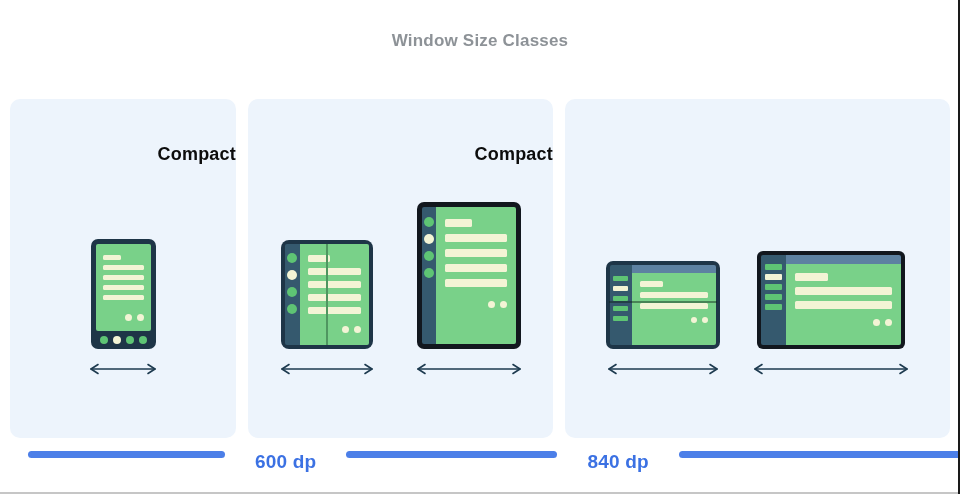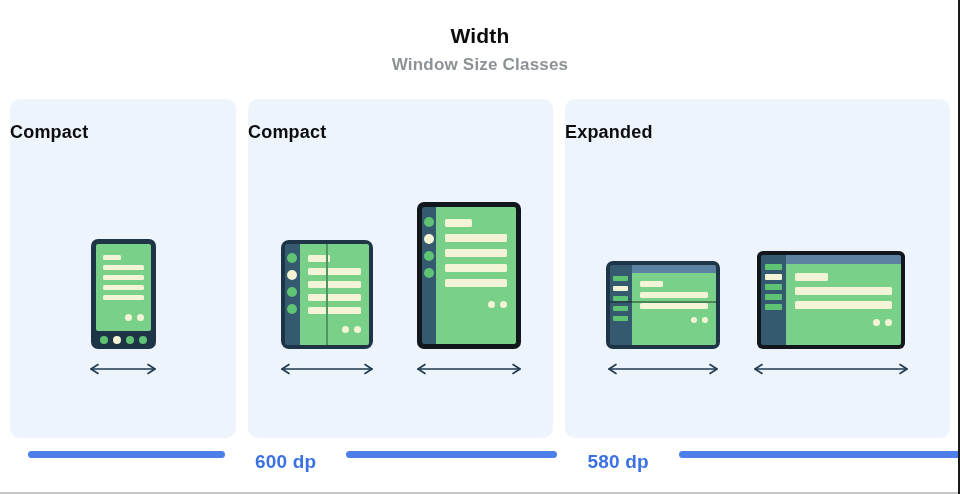--- a/index.html
+++ b/index.html
@@ -24,21 +24,21 @@
   .hdr{text-align:center;padding-top:24px}
   .hdr h1{font-size:21px;font-weight:700;color:#0c0c0c;letter-spacing:.2px}
   .hdr h2{font-size:17px;font-weight:700;color:var(--sub-gray);margin-top:7px;letter-spacing:.2px}
 
   
   .panels{position:absolute;top:99px;left:10px;display:flex;gap:12px;height:339px}
   .panel{background:var(--panel-bg);border-radius:10px;position:relative}
   .panel.compact{width:226px}
   .panel.medium{width:305px}
   .panel.expanded{width:385px}
-  .panel h3{text-align:left;margin-top:23px;font-size:18px;font-weight:700;color:#0c0c0c;letter-spacing:.2px}
+  .panel h3{text-align:right;margin-top:45px;font-size:18px;font-weight:700;color:#0c0c0c;letter-spacing:.2px}
   .devices{position:absolute;left:0;right:0;bottom:62px;display:flex;justify-content:center;align-items:flex-end}
   .panel.medium .devices{gap:38px}
   .panel.expanded .devices{gap:30px}
   .dev-col{display:flex;flex-direction:column;align-items:center}
   .arrow{margin-top:13px;display:block}
 
   
   .bar{background:var(--cream);border-radius:1.5px;flex:0 0 auto}
   .dotrow{display:flex;justify-content:flex-end;gap:5px}
   .dotrow i{width:7px;height:7px;border-radius:50%;background:var(--cream)}
@@ -112,21 +112,20 @@
   
   .edge-right{position:absolute;top:0;right:0;bottom:0;width:2px;background:#1a1a1a}
   .edge-bottom{position:absolute;left:0;right:0;bottom:0;height:2px;background:#c6c6c6}
 </style>
 </head>
 <body>
 
 <div class="stage">
 
   <div class="hdr">
-    <h1>Width</h1>
     <h2>Window Size Classes</h2>
   </div>
 
   <div class="panels">
 
     <section class="panel compact">
       <h3>Compact</h3>
       <div class="devices">
         <div class="dev-col">
           <div class="phone">
@@ -213,21 +212,20 @@
             <path d="M4 7 H106" stroke="#1d3a4f" stroke-width="1.6" stroke-linecap="round" fill="none"></path>
             <path d="M11 2.5 L4 7 L11 11.5" stroke="#1d3a4f" stroke-width="1.6" stroke-linecap="round" stroke-linejoin="round" fill="none"></path>
             <path d="M99 2.5 L106 7 L99 11.5" stroke="#1d3a4f" stroke-width="1.6" stroke-linecap="round" stroke-linejoin="round" fill="none"></path>
           </svg>
         </div>
 
       </div>
     </section>
 
     <section class="panel expanded">
-      <h3>Expanded</h3>
       <div class="devices">
 
         <div class="dev-col">
           <div class="exptab">
             <div class="side">
               <i class="sbar g"></i>
                 <i class="sbar cr"></i>
                 <i class="sbar g"></i>
                 <i class="sbar g"></i>
                 <i class="sbar g"></i>
@@ -284,19 +282,19 @@
 
       </div>
     </section>
 
   </div>
 
   <div class="ruler">
     <span class="seg seg1"></span>
     <span class="dp">600 dp</span>
     <span class="seg seg2"></span>
-    <span class="dp">580 dp</span>
+    <span class="dp">840 dp</span>
     <span class="seg seg3"></span>
   </div>
 
   <div class="edge-bottom"></div>
   <div class="edge-right"></div>
 </div>
 
 </body></html>

